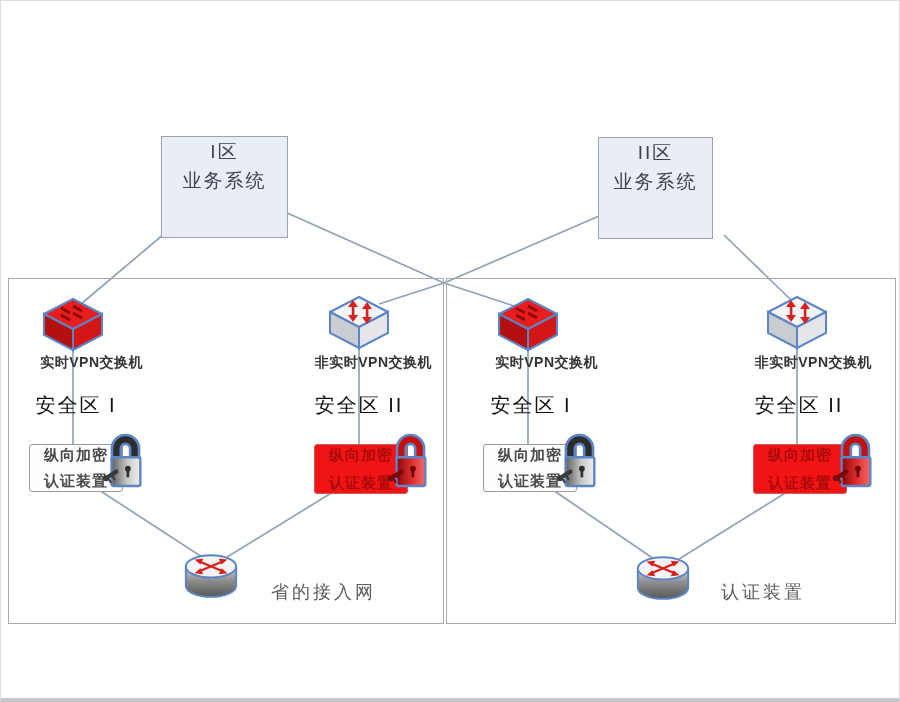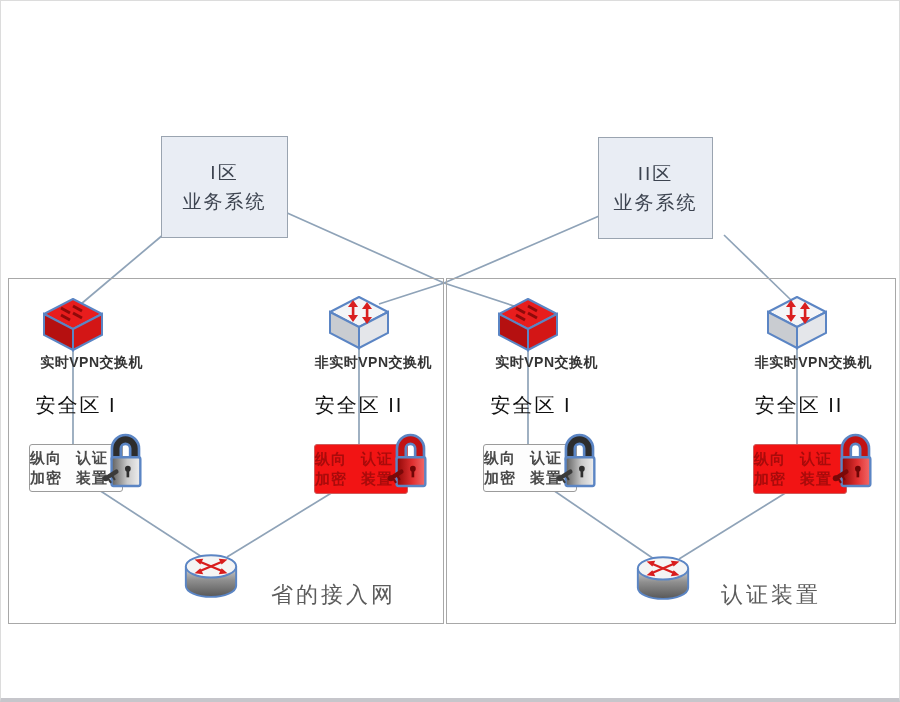--- a/index.html
+++ b/index.html
@@ -4,41 +4,41 @@
 <style>
   html,body{margin:0;padding:0;background:#fff;}
   .frame{
     position:relative;width:900px;height:702px;box-sizing:border-box;
     background:#fff;border:1px solid #dcdcdc;border-bottom:4px solid #c6c6cb;
     font-family:"Liberation Sans","DejaVu Sans",sans-serif;overflow:hidden;
   }
   .lines{position:absolute;left:0;top:0;width:900px;height:702px;}
   .zone-box{
     position:absolute;background:#e9edf4;border:1px solid #9aa4b0;
-    display:flex;flex-direction:column;align-items:center;justify-content:center;
+    display:flex;flex-direction:column;align-items:center;
     color:#3d4450;font-size:19px;letter-spacing:2px;line-height:1.55;font-weight:500;
   }
   .region{position:absolute;border:1px solid #a8a8a8;background:transparent;}
   .vpn-label{
     position:absolute;text-align:right;font-size:14px;font-weight:600;color:#343434;
     letter-spacing:0.5px;white-space:nowrap;
   }
   .zone-label{
     position:absolute;text-align:center;font-size:20px;font-weight:400;color:#101010;
     letter-spacing:2px;white-space:nowrap;
   }
   .enc{
     position:absolute;width:92px;height:46px;border-radius:3px;
-    display:flex;align-items:center;justify-content:center;
+    display:flex;flex-direction:column;align-items:center;justify-content:space-between;
     font-size:15px;font-weight:600;line-height:1.35;letter-spacing:1px;
   }
   .enc.white{background:#fdfdfd;border:1px solid #9b9b9b;color:#4a4a4a;}
   .enc.red{background:#f21414;border:1px solid #cf5c5c;color:#a90b0b;height:48px;}
   .net-label{
-    position:absolute;font-size:22px;color:#5c5c5c;letter-spacing:3px;white-space:nowrap;font-weight:500;
+    position:absolute;font-size:18px;color:#5c5c5c;letter-spacing:3px;white-space:nowrap;font-weight:500;
   }
   svg.icon{position:absolute;overflow:visible;}
 </style>
 </head>
 <body>
 
 <div class="frame">
 
   <svg width="0" height="0" style="position:absolute">
     <defs>

